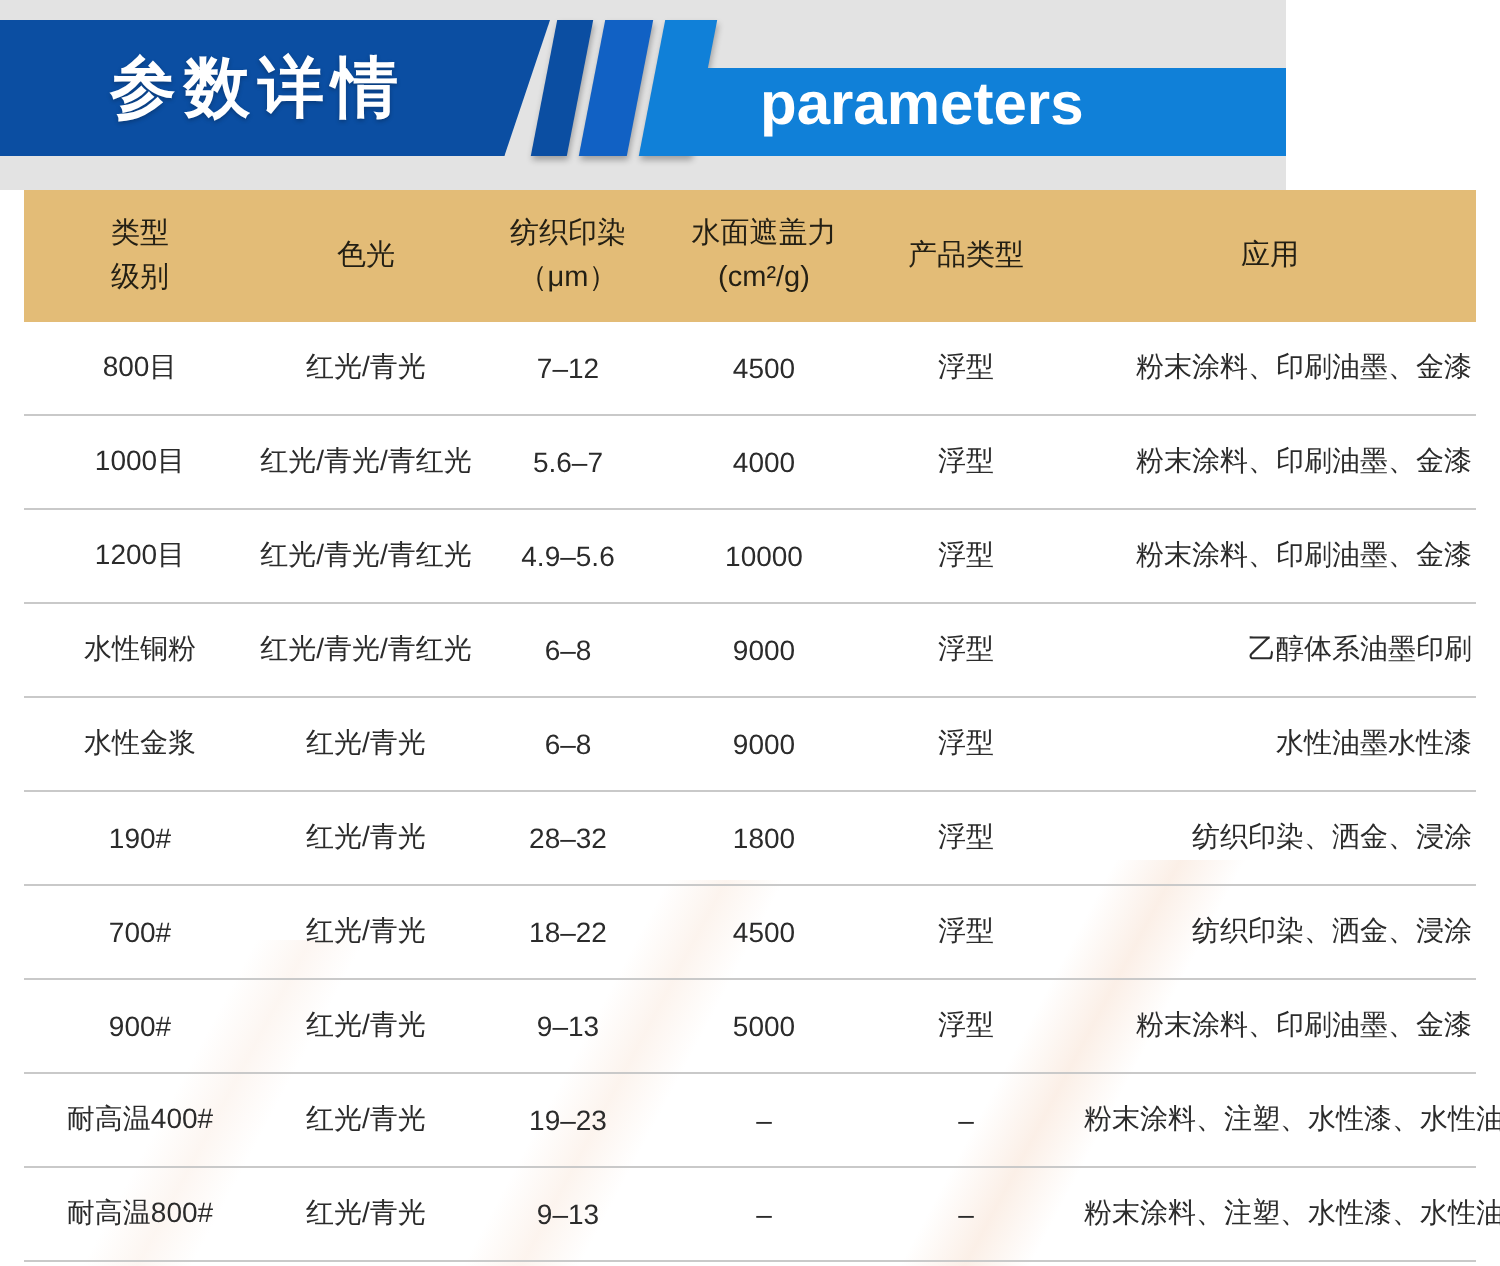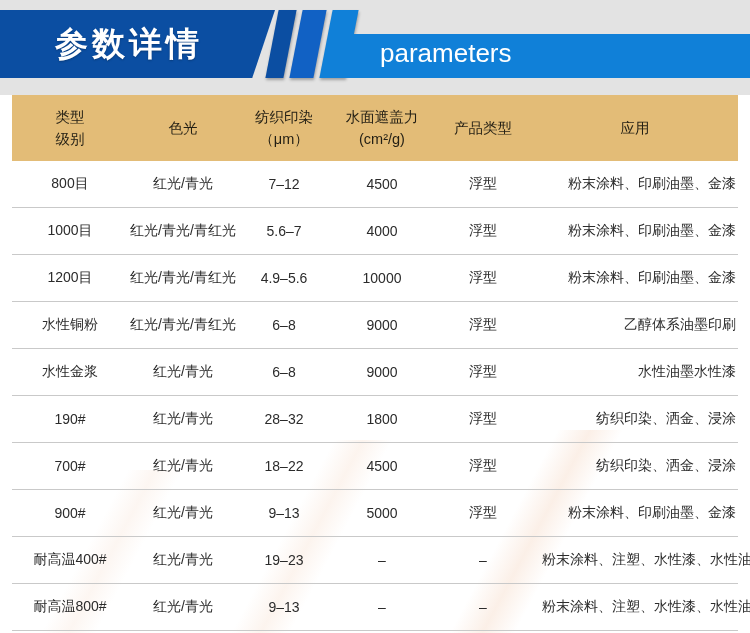--- a/index.html
+++ b/index.html
@@ -12,21 +12,21 @@
   #page {
     position: relative;
     width: 750px; height: 633px;
     overflow: hidden;
     background: #ffffff;
   }
 
   
   .banner {
     position: relative;
-    width: 750px;
+    width: 643px;
     height: 95px;
     background: #e3e3e3;
     overflow: hidden;
   }
   .banner-gray-top {
     position: absolute; left: 0; top: 0; width: 750px; height: 10px;
     background: #e3e3e3;
   }
   .banner-dark {
     position: absolute;
@@ -60,22 +60,22 @@
     font-weight: bold;
     letter-spacing: 4px;
     line-height: 54px;
     text-shadow: 0 1px 2px rgba(0,0,0,0.25);
     white-space: nowrap;
   }
   .banner-en {
     position: absolute;
     left: 380px; top: 28px;
     color: #ffffff;
-    font-size: 26px;
-    font-weight: normal;
+    font-size: 30px;
+    font-weight: bold;
     line-height: 50px;
     white-space: nowrap;
   }
 
   
   .wm {
     position: absolute;
     pointer-events: none;
     opacity: 0.5;
   }

